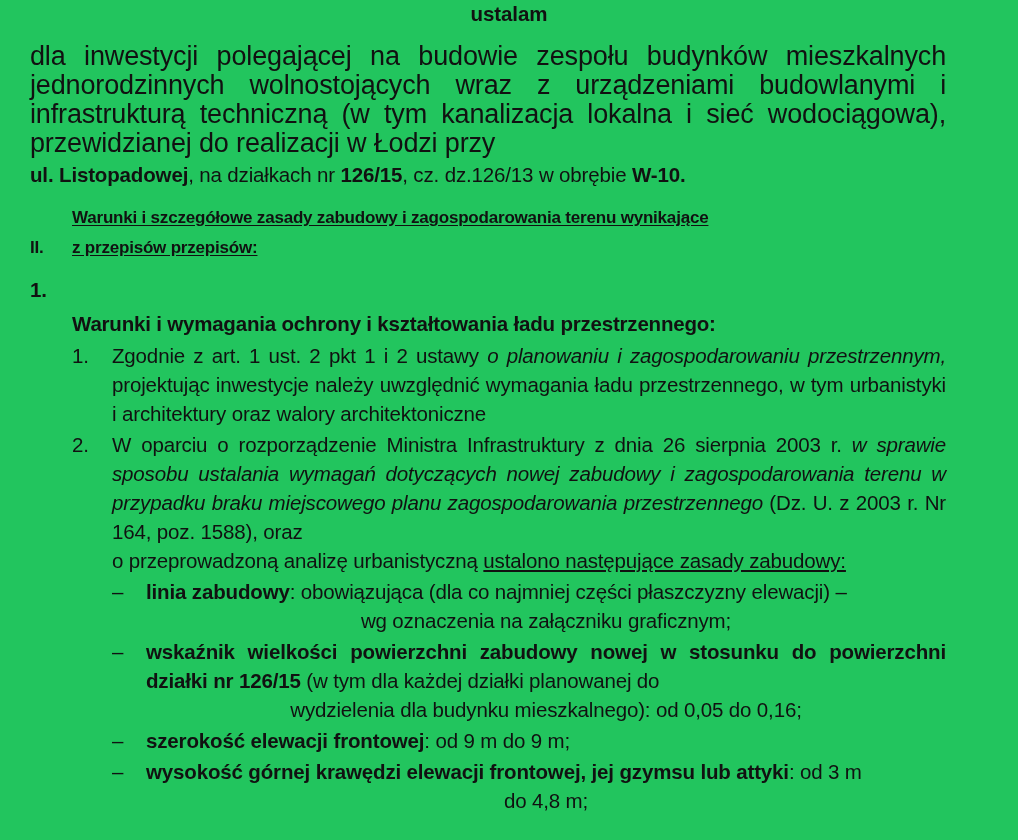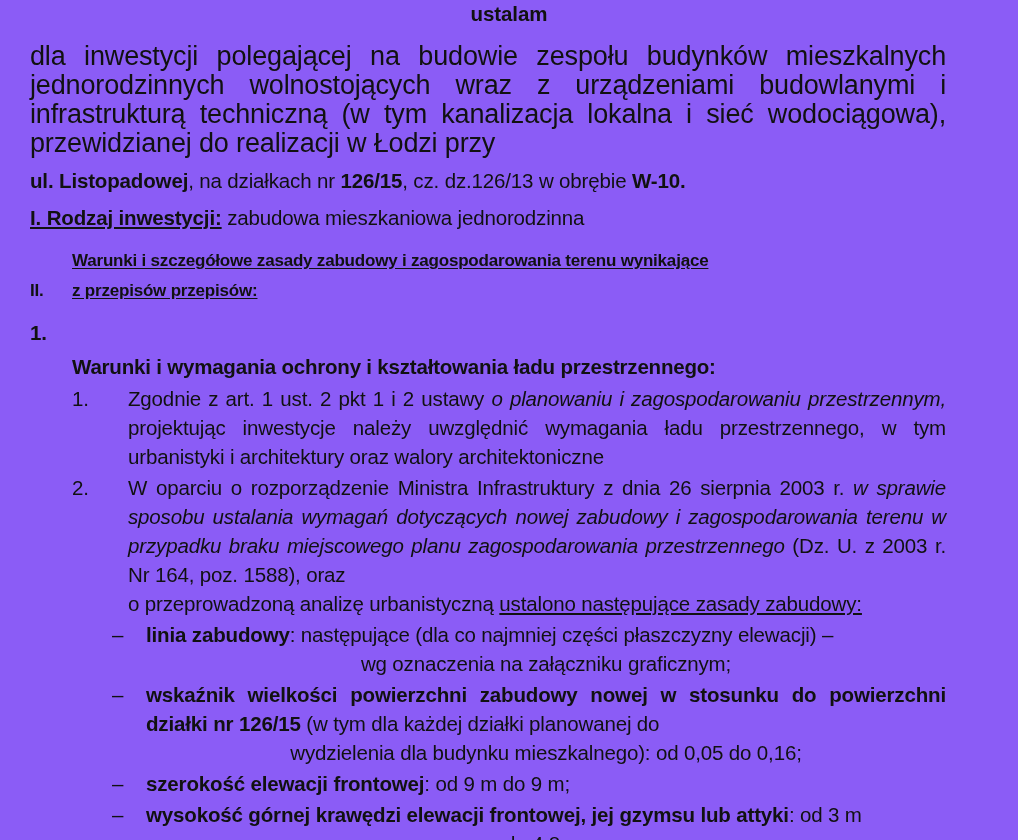--- a/index.html
+++ b/index.html
@@ -9,21 +9,21 @@
     background: #ffffff;
   }
   body {
     font-family: "Liberation Sans", sans-serif;
     color: #111111;
   }
   .page {
     position: relative;
     width: 1018px;
     height: 840px;
-    background: #8b5cf6;
+    background: #22c55e;
     overflow: hidden;
     box-sizing: border-box;
   }
   
   .title-block {
     text-align: center;
     font-weight: bold;
     font-size: 20.5px;
     line-height: 28px;
     letter-spacing: -0.1px;
@@ -35,21 +35,21 @@
   .intro {
     margin: 14px 72px 0 30px;
     font-size: 27px;
     line-height: 29px;
     text-align: justify;
     text-justify: inter-word;
     letter-spacing: -0.15px;
   }
 
   .rodzaj {
-    margin: 8px 30px 0 30px;
+    margin: 2px 30px 0 30px;
     font-size: 20.5px;
     line-height: 29px;
     letter-spacing: -0.15px;
   }
   b { font-weight: bold; }
   .u { text-decoration: underline; }
   i, .i { font-style: italic; }
 
   
   .sec-roman {
@@ -92,21 +92,20 @@
     margin: 2px 72px 0 72px;
     font-size: 20.5px;
     line-height: 29px;
     letter-spacing: -0.15px;
   }
   .lvl2 > .marker { flex: 0 0 40px; font-weight: normal; }
   .lvl2 > .body {
     flex: 1 1 auto;
     text-align: justify;
     text-justify: inter-word;
-    margin-left: 16px;
   }
   .lvl2 > .body .last { text-align: left; display: block; }
 
   
   .dash {
     display: flex;
     margin: 2px 72px 0 112px;
     font-size: 20.5px;
     line-height: 29px;
     letter-spacing: -0.15px;
@@ -129,23 +128,20 @@
 
   <div class="intro">
     <span>dla inwestycji polegającej na budowie zespołu budynków mieszkalnych jednorodzinnych</span>
     <span>wolnostojących wraz z urządzeniami budowlanymi i infrastrukturą techniczną (w tym</span>
     <span>kanalizacja lokalna i sieć wodociągowa), przewidzianej do realizacji w Łodzi przy</span>
   </div>
   <div class="rodzaj">
     <b>ul. Listopadowej</b><span>, na działkach nr </span><b>126/15</b><span>, cz. dz.126/13 w obrębie </span><b>W-10.</b>
   </div>
 
-  <div class="rodzaj">
-    <b class="u">I. Rodzaj inwestycji:</b><span> zabudowa mieszkaniowa jednorodzinna</span>
-  </div>
 
   <div class="sec-roman">
     <span class="marker">II.</span>
     <span class="body">
       <span>Warunki i szczegółowe zasady zabudowy i zagospodarowania terenu wynikające</span>
       <span class="l2">z  przepisów przepisów:</span>
     </span>
   </div>
 
   <div class="lvl1">
@@ -158,21 +154,21 @@
     <span class="body"><span>Zgodnie z art. 1 ust. 2 pkt 1 i 2 ustawy </span><i>o planowaniu i zagospodarowaniu przestrzennym,</i><span> projektując inwestycje należy uwzględnić wymagania ładu przestrzennego, w tym urbanistyki i architektury oraz walory architektoniczne</span></span>
   </div>
 
   <div class="lvl2">
     <span class="marker">2.</span>
     <span class="body"><span>W oparciu o rozporządzenie Ministra Infrastruktury z dnia 26 sierpnia 2003 r. </span><i>w sprawie sposobu ustalania wymagań dotyczących nowej zabudowy i zagospodarowania terenu w przypadku braku miejscowego planu zagospodarowania przestrzennego</i><span> (Dz. U. z 2003 r. Nr 164, poz. 1588), oraz</span><span class="last"><span>o  przeprowadzoną analizę urbanistyczną </span><span class="u">ustalono następujące zasady zabudowy:</span></span></span>
   </div>
 
   <div class="dash">
     <span class="marker">–</span>
-    <span class="body noj"><b>linia zabudowy</b><span>: następujące (dla co najmniej części płaszczyzny elewacji) –</span><span class="last">wg oznaczenia na załączniku graficznym;</span></span>
+    <span class="body noj"><b>linia zabudowy</b><span>: obowiązująca (dla co najmniej części płaszczyzny elewacji) –</span><span class="last">wg oznaczenia na załączniku graficznym;</span></span>
   </div>
 
   <div class="dash">
     <span class="marker">–</span>
     <span class="body"><b>wskaźnik wielkości powierzchni zabudowy nowej w stosunku do powierzchni działki nr 126/15</b><span> (w tym dla każdej działki planowanej do</span><span class="last">wydzielenia dla budynku mieszkalnego): od 0,05 do 0,16;</span></span>
   </div>
 
   <div class="dash">
     <span class="marker">–</span>
     <span class="body noj"><b>szerokość elewacji frontowej</b><span>: od 9 m do 9 m;</span></span>

